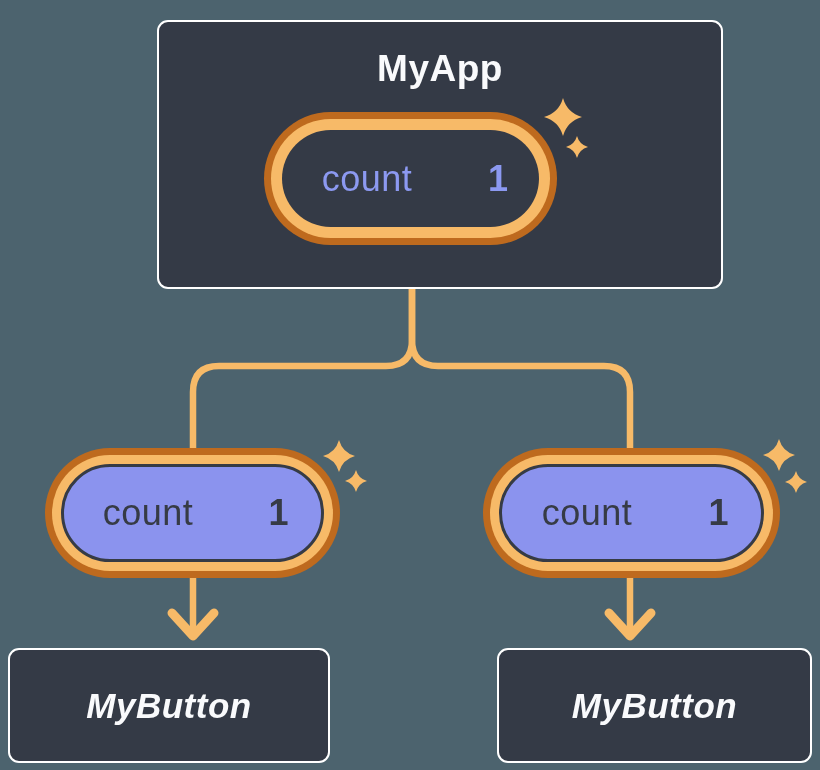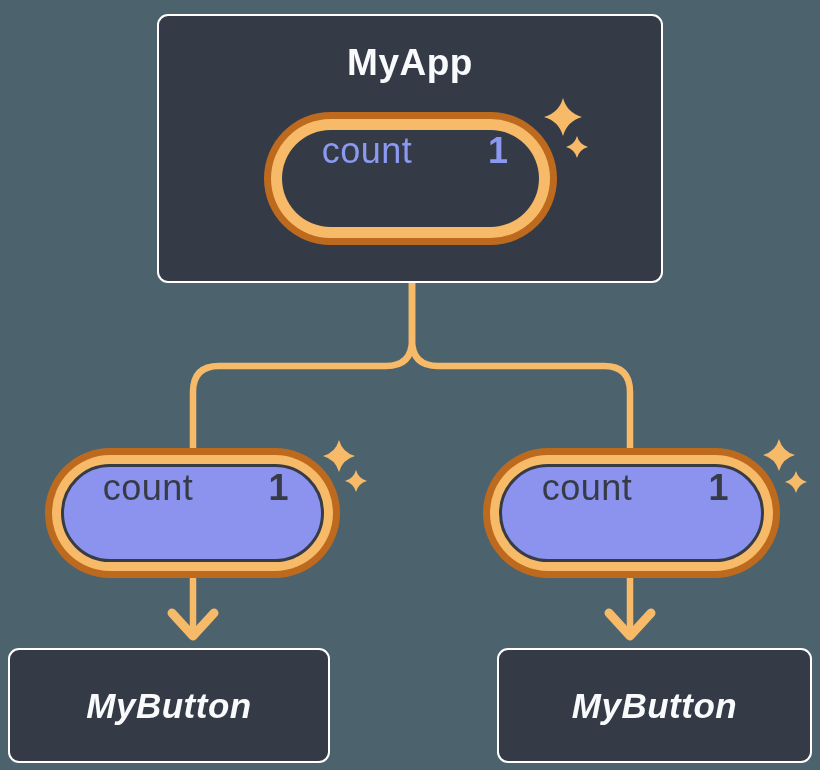--- a/index.html
+++ b/index.html
@@ -16,21 +16,21 @@
 
   
   .component-card{
     position:absolute;
     background:var(--card,#343A46);
     border:2px solid var(--cardBorder,#fff);
     border-radius:11px;
     box-sizing:border-box;
     z-index:2;
   }
-  .card-app{left:157px;top:14px;width:506px;height:269px;}
+  .card-app{left:157px;top:20px;width:566px;height:269px;}
   .card-btn-left{left:8px;top:648px;width:322px;height:115px;}
   .card-btn-right{left:497px;top:648px;width:315px;height:115px;}
   .card-title{
     color:var(--titleText,#F9FAFC);
     font-size:37px;font-weight:700;letter-spacing:.5px;
     text-align:center;
   }
   .card-app .card-title{padding-top:26px;}
   .card-btn-left,.card-btn-right{display:flex;align-items:center;justify-content:center;}
   .card-btn-left .card-title,.card-btn-right .card-title{padding-top:0;font-size:35px;font-style:italic;}
@@ -51,21 +51,21 @@
     height:100%;
     border-radius:999px;
     background:var(--orangeLight,#F7BA68);
     box-sizing:border-box;
     padding:11px;
   }
   .pill-left .pill-band,.pill-right .pill-band{padding:9px;}
   .pill-inner{
     height:100%;
     border-radius:999px;
-    display:flex;align-items:flex-start;
+    display:flex;align-items:center;
     overflow:hidden;
     box-sizing:border-box;
     font-size:36px;
   }
   .inner-dark{
     background:var(--card,#343A46);
     color:var(--purpleText,#8C99F1);
   }
   .inner-purple{
     background:var(--purpleFill,#8B93EE);

